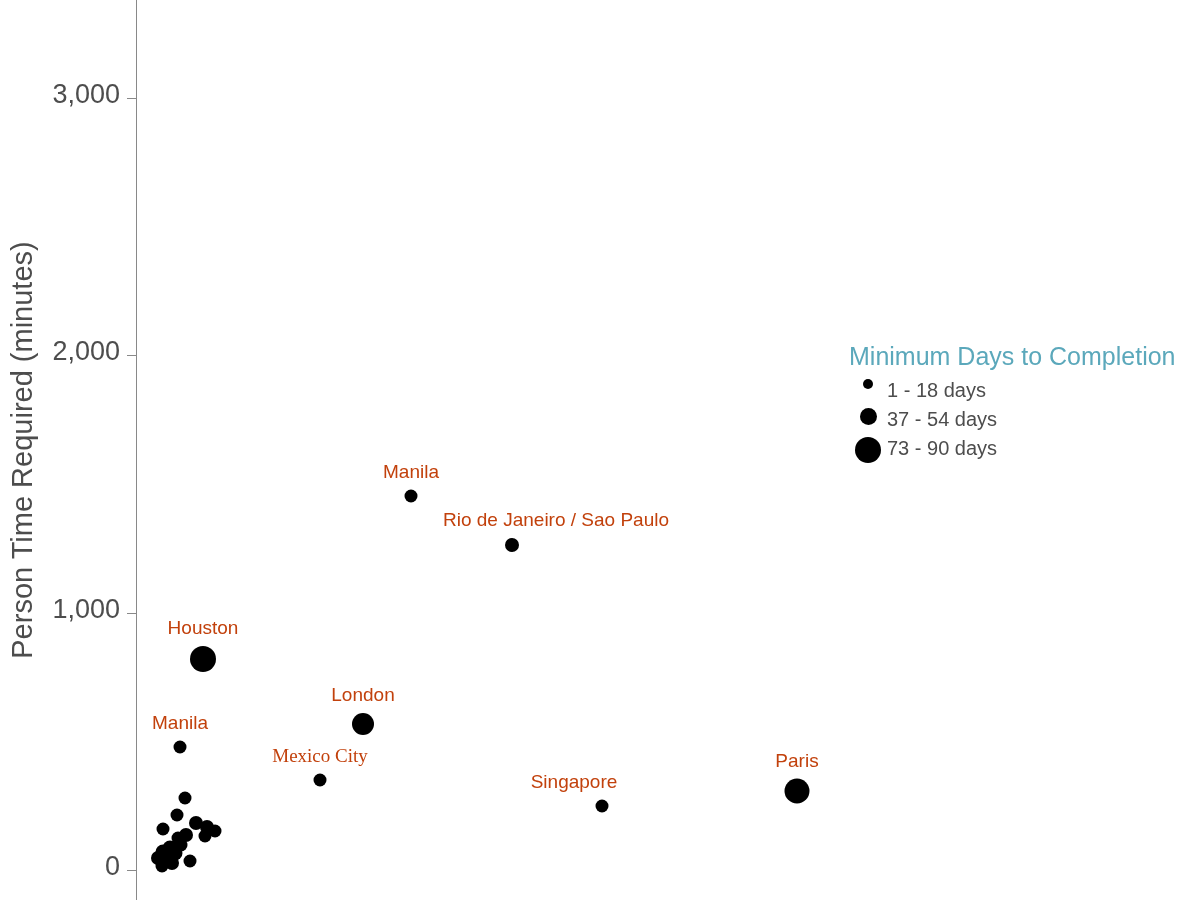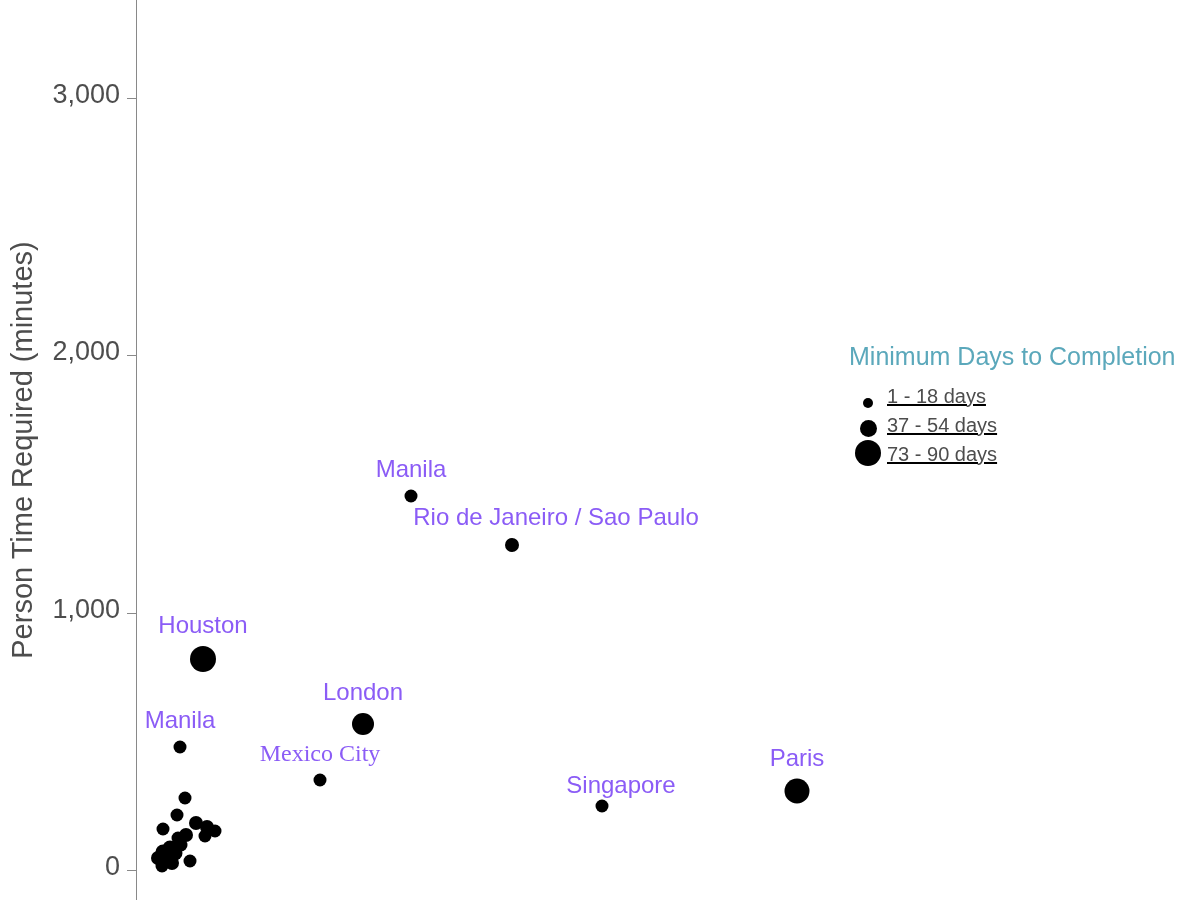--- a/index.html
+++ b/index.html
@@ -69,22 +69,22 @@
     width: 1200px; height: 900px;
   }
   .mark {
     position: absolute;
     background: #000000;
     border-radius: 50%;
     transform: translate(-50%, -50%);
   }
   .mark-label {
     position: absolute;
-    font-size: 24px;
-    color: #8b5cf6;
+    font-size: 19px;
+    color: #c2410c;
     white-space: nowrap;
     transform: translate(-50%, -100%);
     line-height: 1;
   }
 
   
   .legend {
     position: absolute;
     left: 849px;
     top: 342px;
@@ -92,23 +92,22 @@
   }
   .legend-title {
     font-size: 25px;
     color: #5ba8bb;
     line-height: 1.15;
     margin-bottom: 8px;
     white-space: nowrap;
   }
   .legend-row {
     display: flex;
-    align-items: flex-end;
+    align-items: flex-start;
     height: 29px;
-    text-decoration: underline;
   }
   .legend-swatch {
     width: 38px;
     display: flex;
     align-items: center;
     justify-content: center;
     flex: 0 0 38px;
   }
   .legend-dot {
     background: #000000;
@@ -166,21 +165,21 @@
       <div class="mark-label" style="left: 512px; top: 529px; margin-left: 44px;">Rio de Janeiro / Sao Paulo</div>
       <div class="mark" title="Houston" style="left: 203px; top: 659px; width: 26px; height: 26px;"></div>
       <div class="mark-label" style="left: 203px; top: 637px;">Houston</div>
       <div class="mark" title="London" style="left: 363px; top: 724px; width: 22px; height: 22px;"></div>
       <div class="mark-label" style="left: 363px; top: 704px;">London</div>
       <div class="mark" title="Seattle" style="left: 180px; top: 747px; width: 13px; height: 13px;"></div>
       <div class="mark-label" style="left: 180px; top: 731.5px;">Manila</div>
       <div class="mark" title="Mexico City" style="left: 320px; top: 780px; width: 13px; height: 13px;"></div>
       <div class="mark-label" style="left: 320px; top: 764.5px; font-family: Liberation Serif, serif;">Mexico City</div>
       <div class="mark" title="Singapore" style="left: 602px; top: 806px; width: 13px; height: 13px;"></div>
-      <div class="mark-label" style="left: 621px; top: 790.5px; margin-top: 6px;">Singapore</div>
+      <div class="mark-label" style="left: 574px; top: 790.5px;">Singapore</div>
       <div class="mark" title="Paris" style="left: 797px; top: 791px; width: 25px; height: 25px;"></div>
       <div class="mark-label" style="left: 797px; top: 769.5px;">Paris</div>
     </div>
 
   <div class="legend">
     <div class="legend-title">Minimum Days to Completion</div>
     <div id="legend-items">
         <div class="legend-row">
           <span class="legend-swatch">
             <span class="legend-dot" style="width: 10px; height: 10px;"></span>

